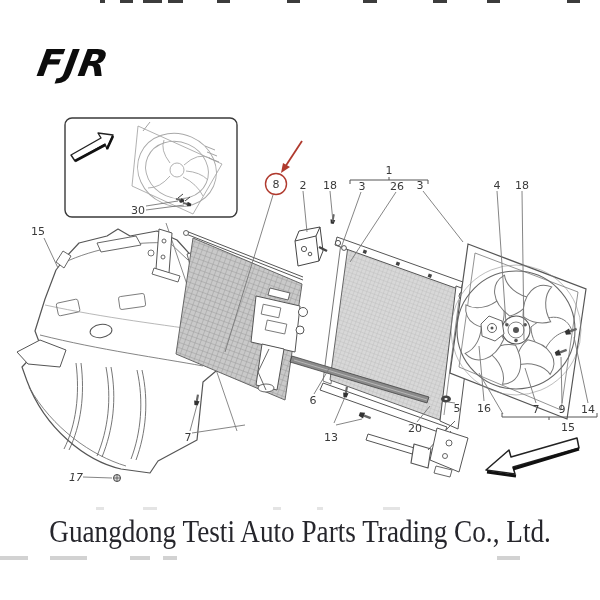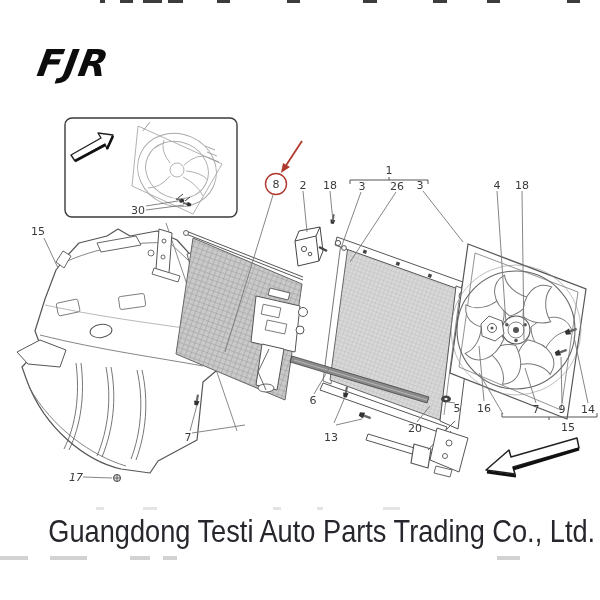--- a/index.html
+++ b/index.html
@@ -15,21 +15,21 @@
         font-style:italic;font-weight:900;font-size:37px;color:#0c0c0c;
         letter-spacing:1px;transform:skewX(-10deg);}
   
   #diagram{position:absolute;left:0;top:0;}
   
   #label-layer{position:absolute;left:0;top:0;width:600px;height:600px;pointer-events:none;}
   .plabel{position:absolute;transform:translate(-50%,-50%);font-size:11px;color:#3a3a3a;
           font-family:"DejaVu Sans","Liberation Sans",sans-serif;line-height:1;}
   
   #footer{position:absolute;left:0;top:505px;width:600px;height:52px;display:flex;
-          align-items:center;justify-content:flex-start;}
+          align-items:center;justify-content:center;font-family:Liberation Serif, serif;}
   #footer span{font-size:32px;font-weight:500;color:#26262c;white-space:nowrap;
           transform:scaleX(0.85);transform-origin:center;}
 </style>
 </head>
 <body>
 
 <div id="stage">
 
   <div id="marks">
       <i class="mark top-mark" style="left: 100px; width: 5px;"></i>

